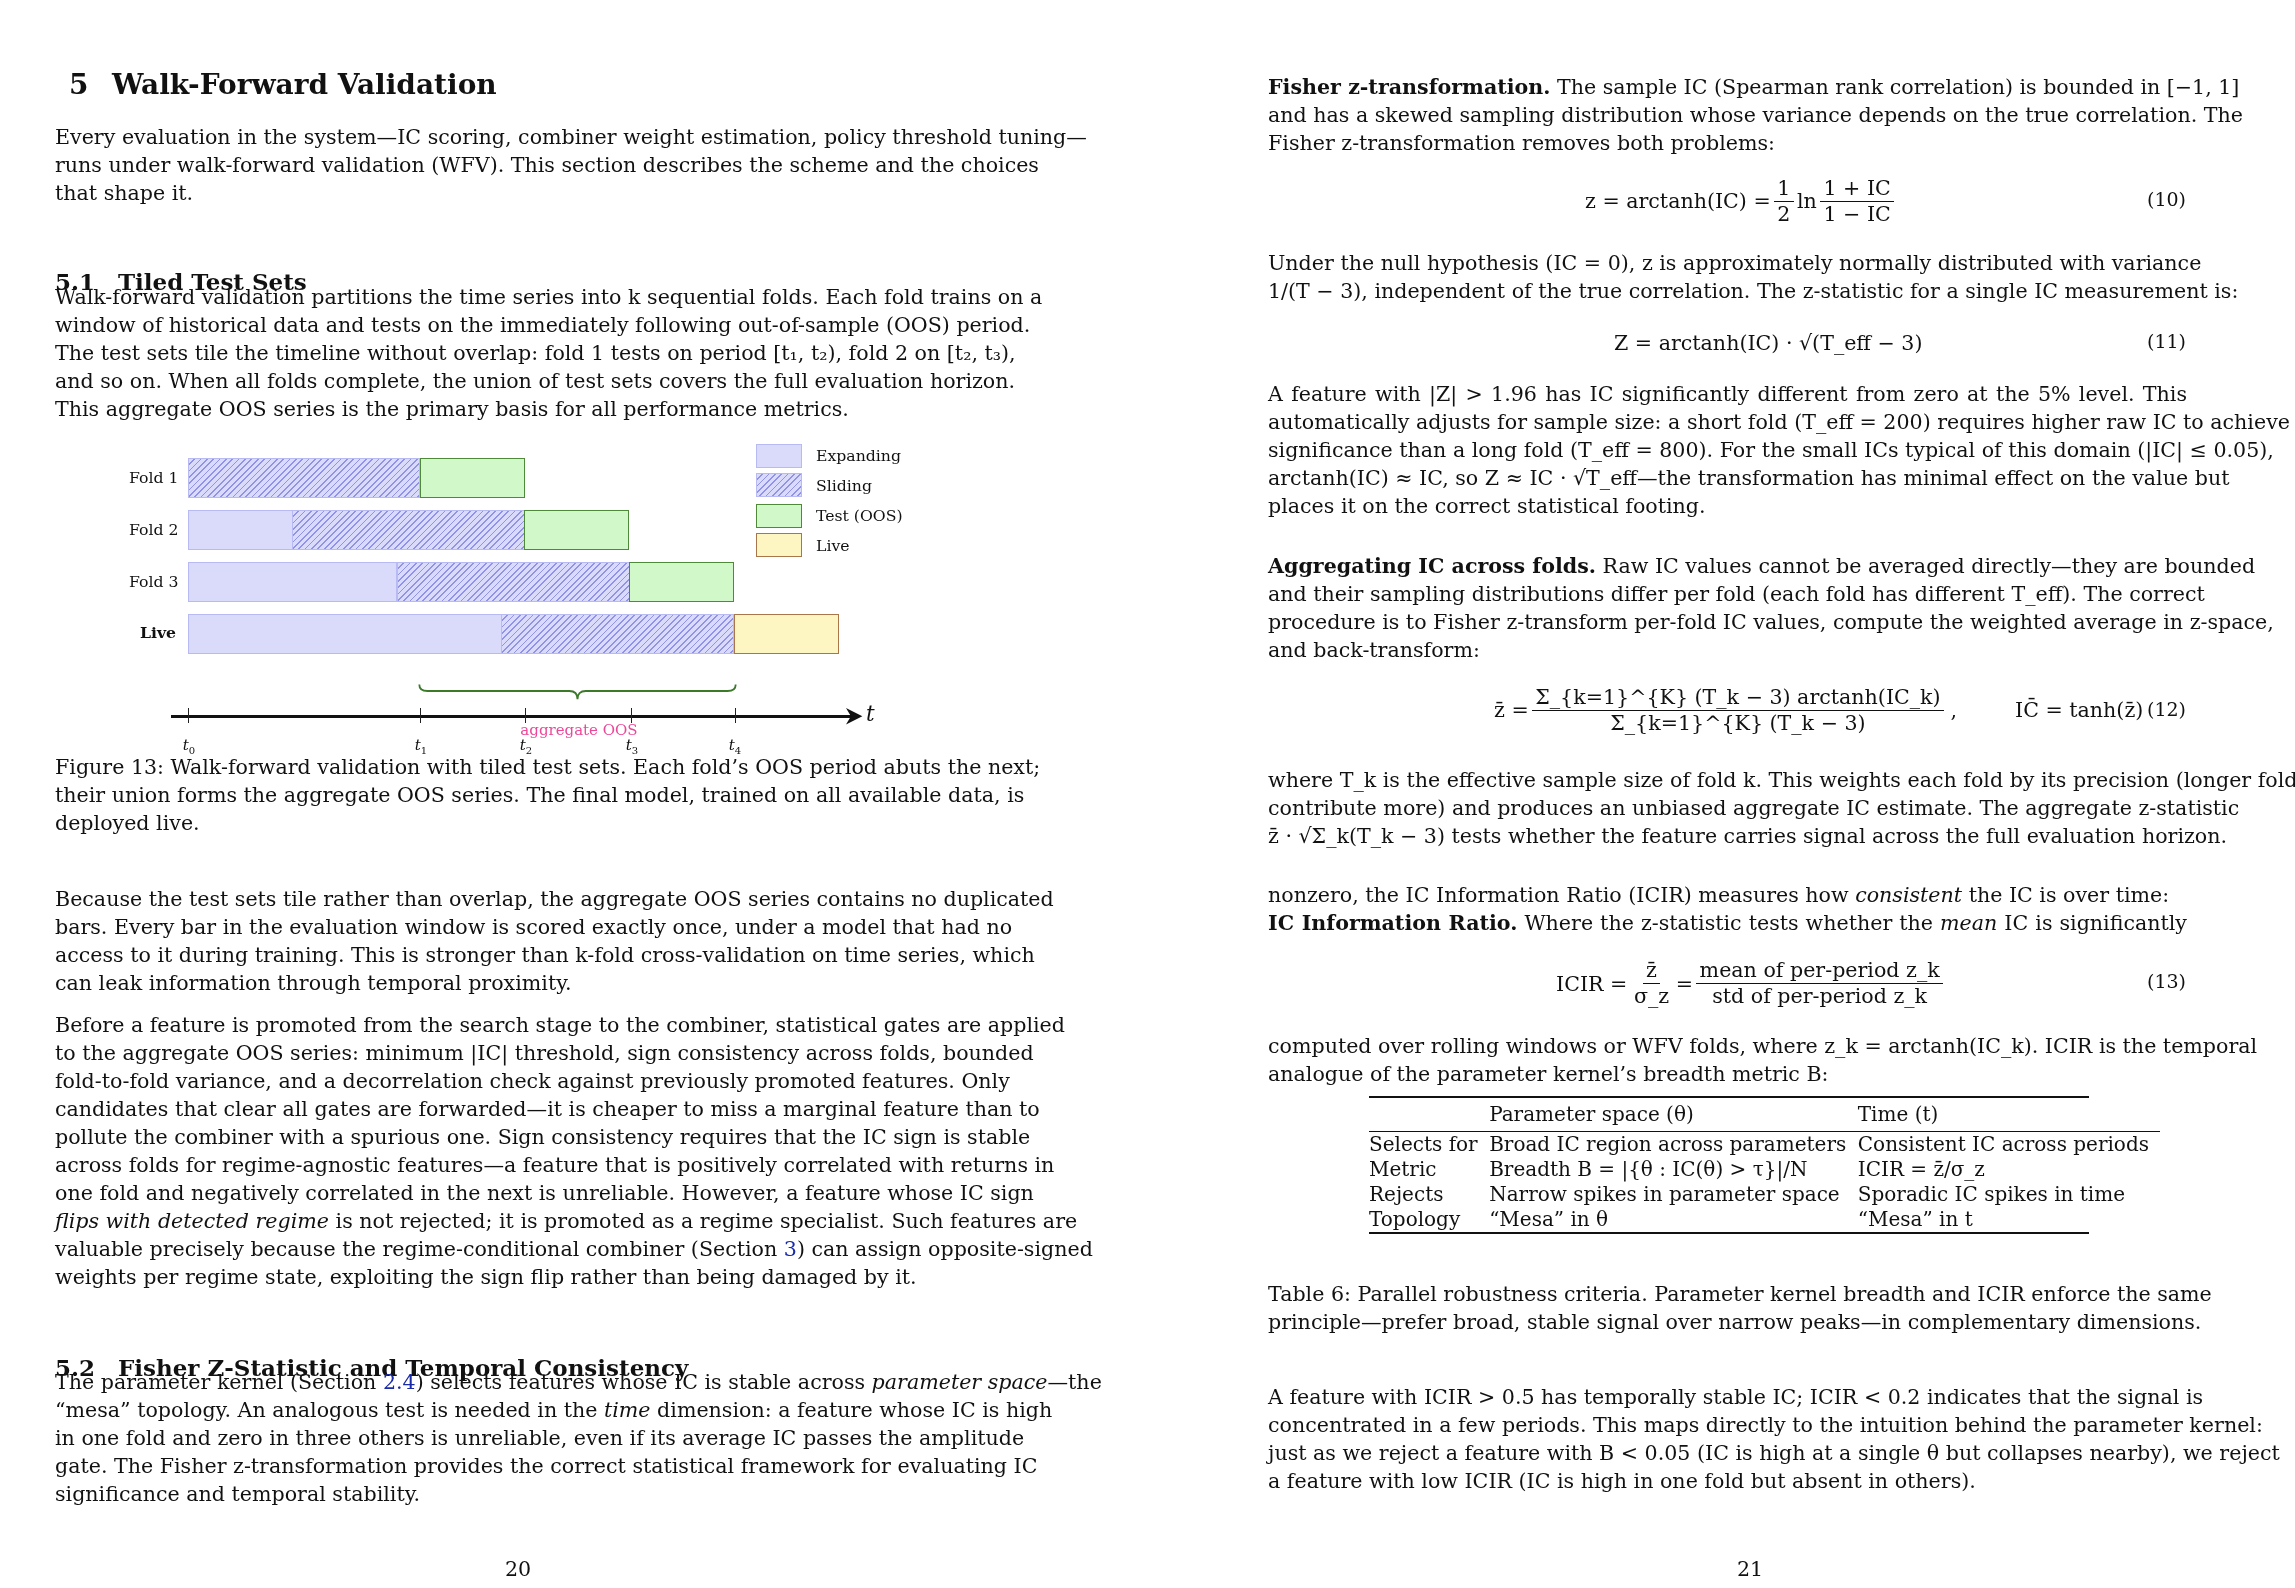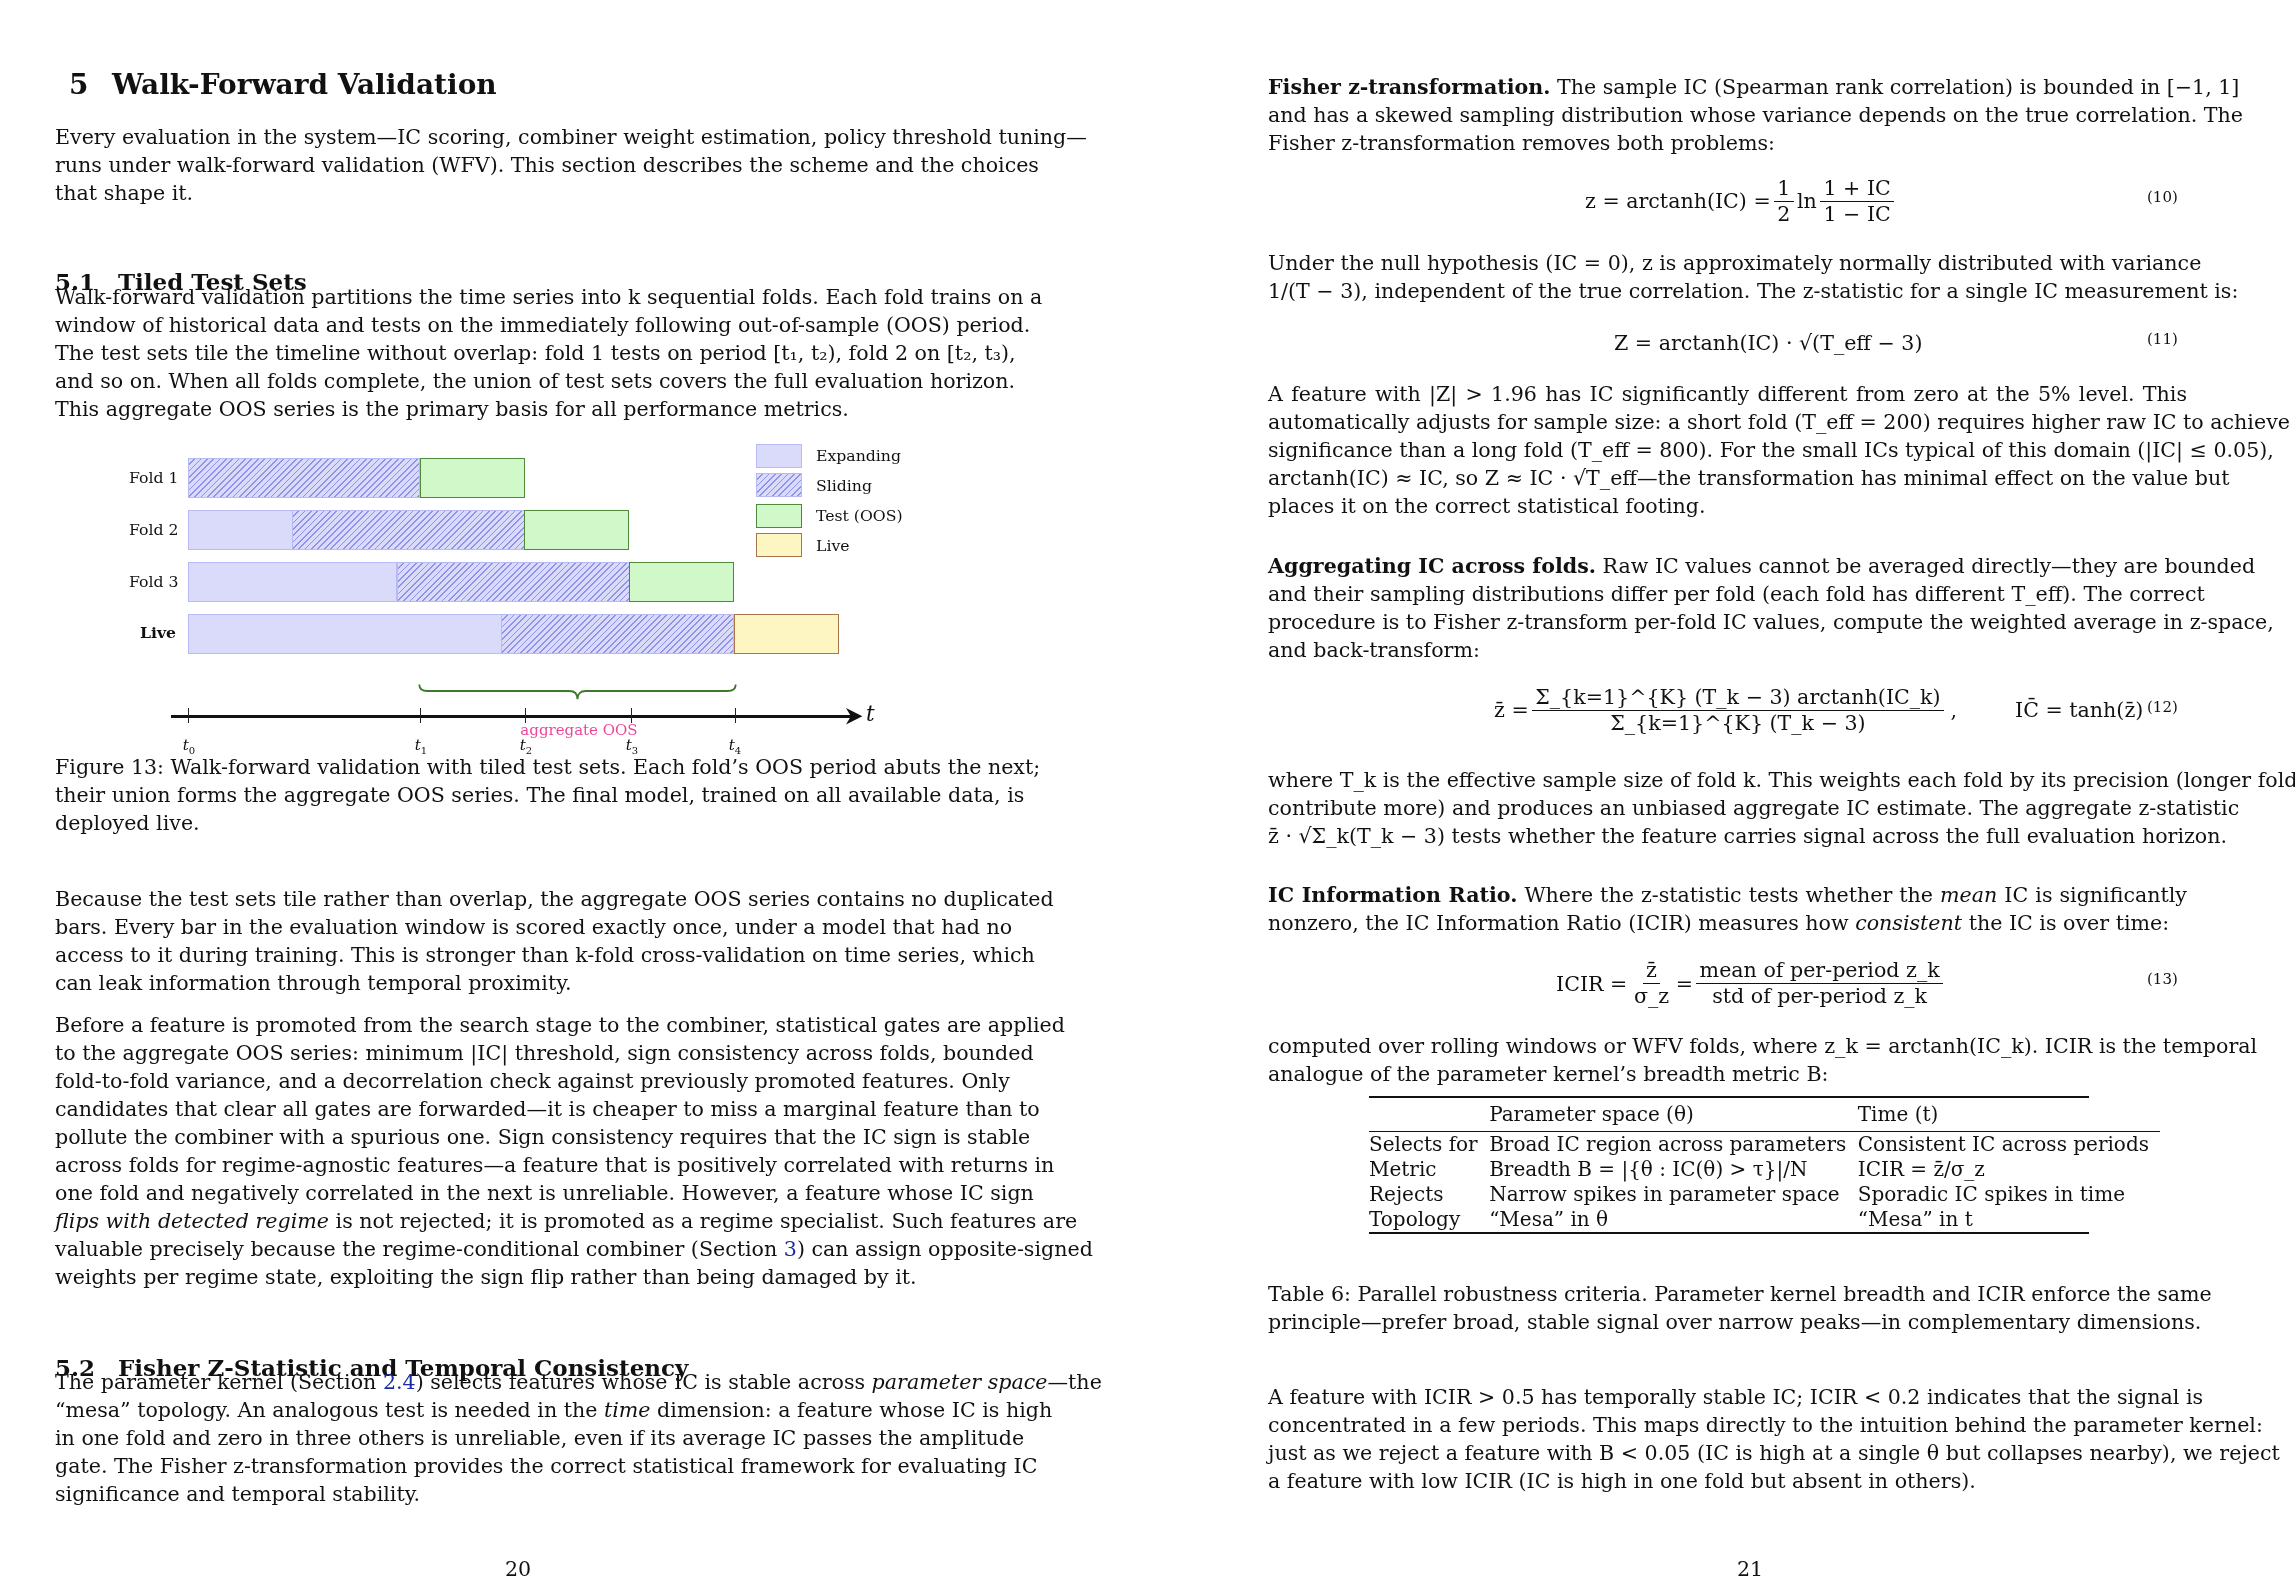--- a/index.html
+++ b/index.html
@@ -11,21 +11,21 @@
   .abs { position: absolute; }
   .h1 { font-weight: bold; font-size: 28px; white-space: nowrap; }
   .h1 .num { display: inline-block; width: 43px; }
   .h2 { font-weight: bold; font-size: 23px; white-space: nowrap; }
   .h2 .num { display: inline-block; width: 63px; margin-top: 31px; }
   .para { font-size: 20.6px; }
   .line { height: 28px; line-height: 28px; white-space: nowrap; text-align: justify; text-align-last: justify; }
   .line.last { text-align-last: left; }
   .runin { font-weight: bold; }
   .eq { font-size: 20.6px; white-space: nowrap; display: flex; align-items: center; }
-  .eqnum { position: absolute; font-size: 15px; text-align: center; }
+  .eqnum { position: absolute; font-size: 19px; text-align: center; }
   .link { color: #1a2ba8; }
   .pagenum { font-size: 20.6px; }
   
   .fig-label { font-size: 15.7px; white-space: nowrap; }
   .bar { position: absolute; box-sizing: border-box; }
   .expanding { background: #dadbfa; border: 1.2px solid #b8baf4; }
   .sliding { background-color: #dadbfa; border: 1.2px solid #b8baf4;
     background-image: repeating-linear-gradient(135deg, transparent 0 3.3px, #8f92e6 3.3px 4.5px); }
   .test { background: #d1f8c8; border: 1.6px solid #4e8a3a; }
   .live { background: #fdf6c3; border: 1.6px solid #a9764a; }
@@ -225,22 +225,22 @@
   </div>
   <div class="eqnum" style="left:999px; top:698px;">(12)</div>
 
   <div class="abs para" style="left:120px; top:766px; width:919px;">
     <div class="line">where T_k is the effective sample size of fold k. This weights each fold by its precision (longer folds</div>
     <div class="line">contribute more) and produces an unbiased aggregate IC estimate. The aggregate z-statistic</div>
     <div class="line last">z̄ · √Σ_k(T_k − 3) tests whether the feature carries signal across the full evaluation horizon.</div>
   </div>
 
   <div class="abs para" style="left:120px; top:881px; width:919px;">
+    <div class="line last"><span>nonzero, the IC Information Ratio (ICIR) measures how </span><i>consistent</i><span> the IC is over time:</span></div>
     <div class="line"><span class="runin">IC Information Ratio.</span><span> Where the z-statistic tests whether the </span><i>mean</i><span> IC is significantly</span></div>
-    <div class="line last"><span>nonzero, the IC Information Ratio (ICIR) measures how </span><i>consistent</i><span> the IC is over time:</span></div>
   </div>
 
   <div class="abs eq" style="left:408px; top:953px; height:61px;">
     <span>ICIR =</span>
     <span class="frac">
         <span class="n">z̄</span>
         <span class="d">σ_z</span>
       </span>
     <span>=</span>
     <span class="frac">

